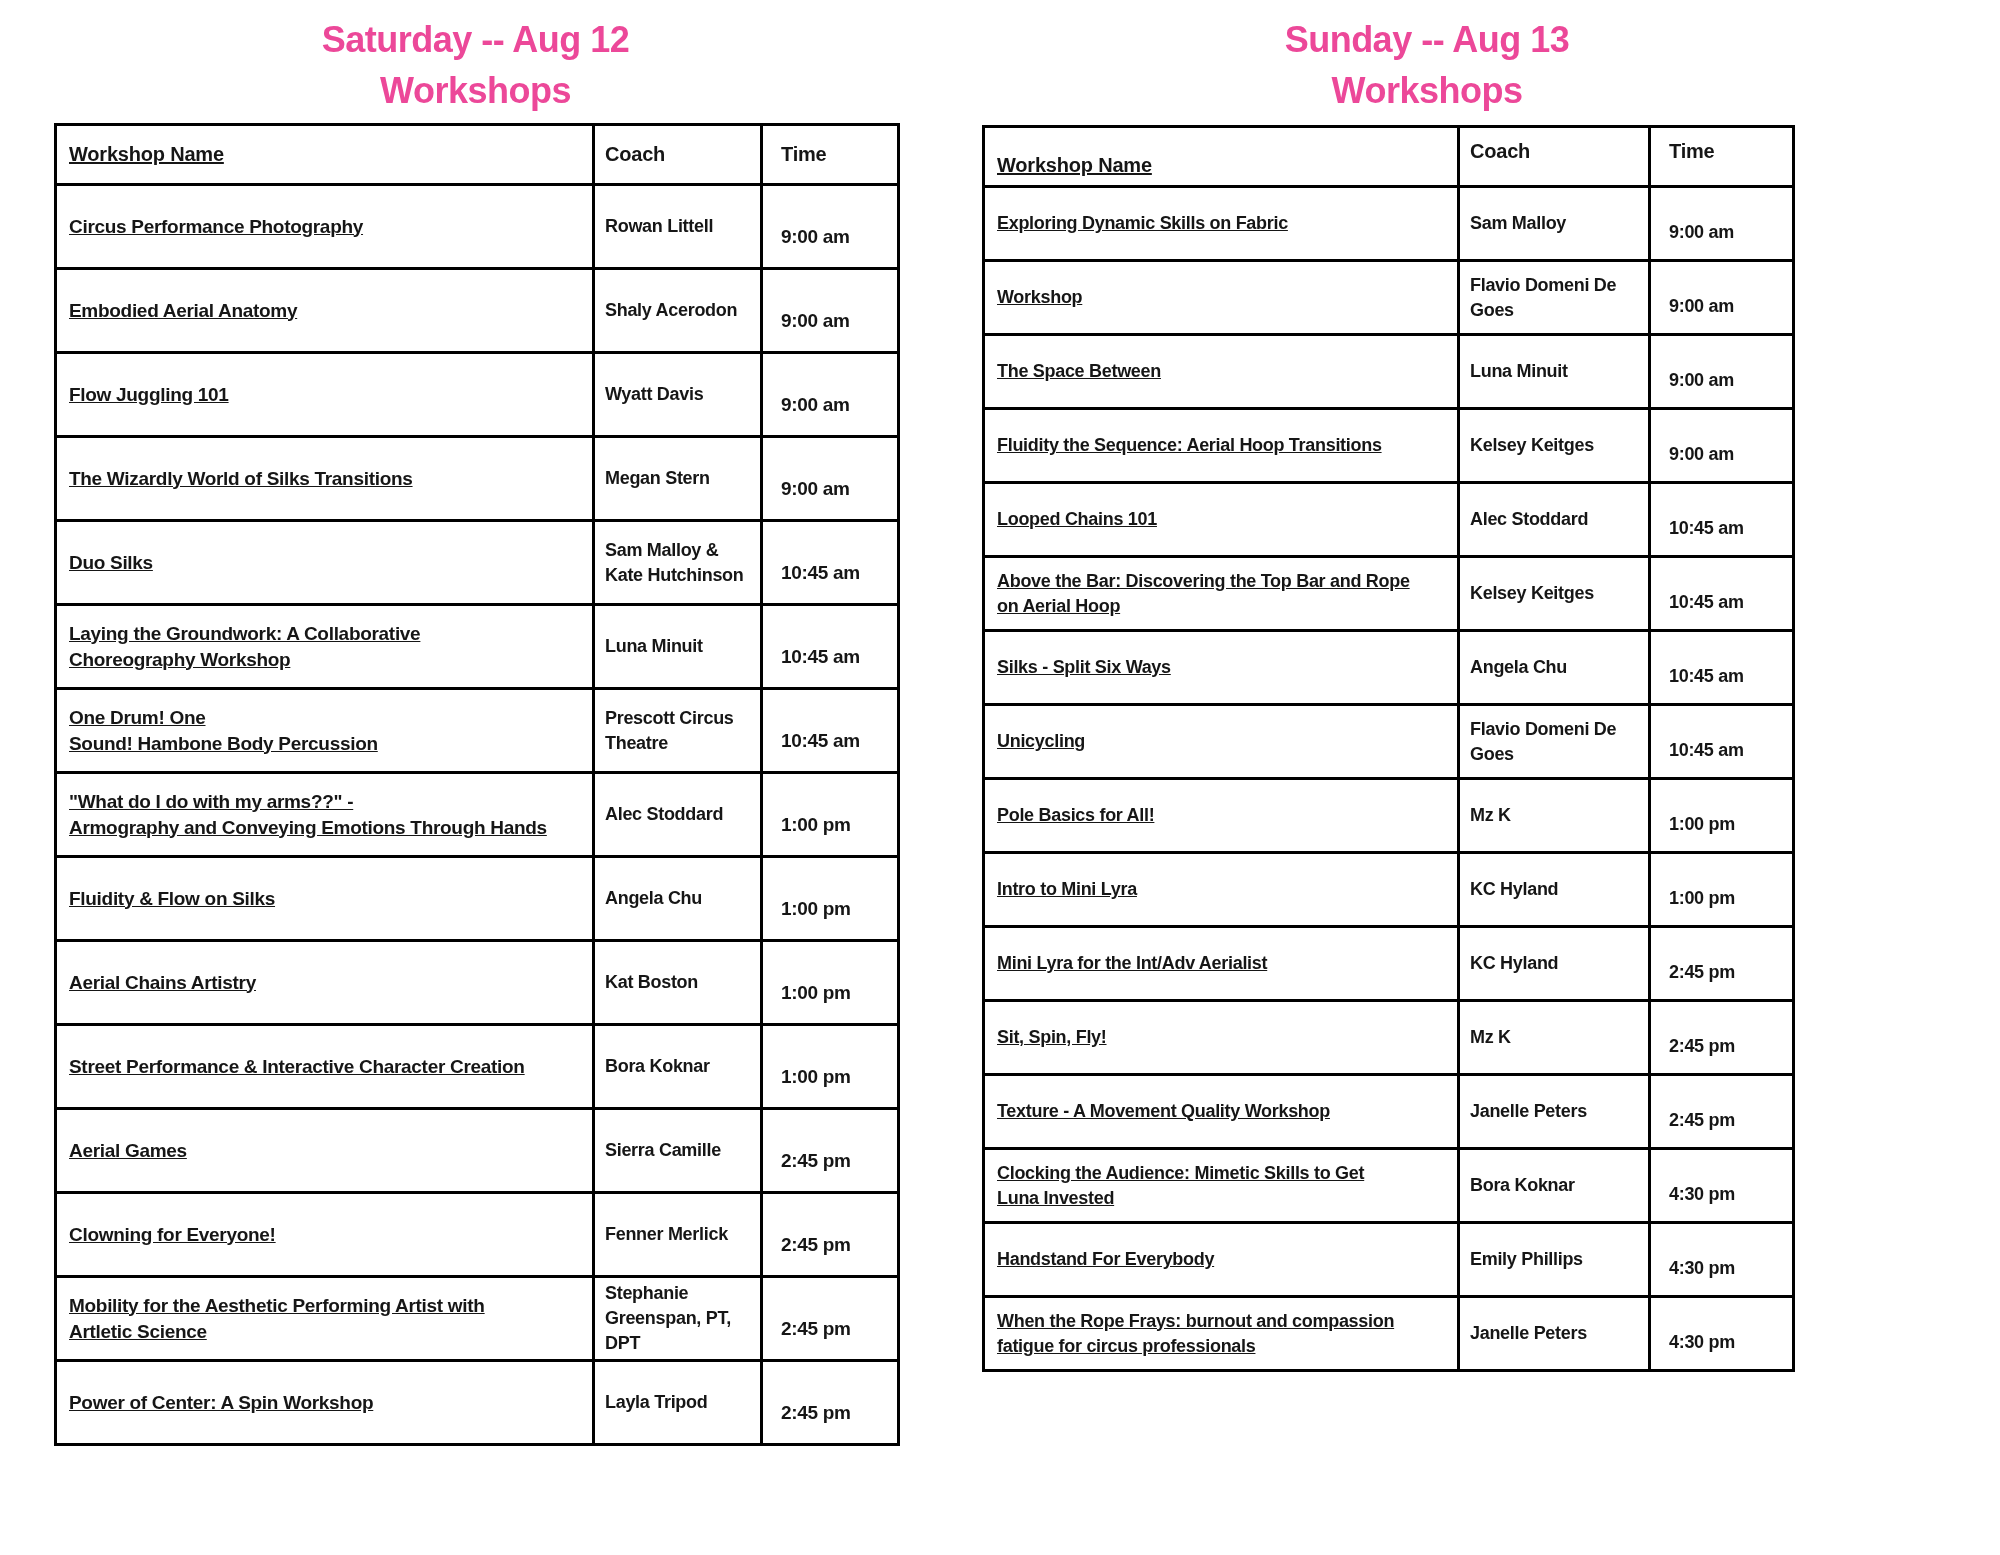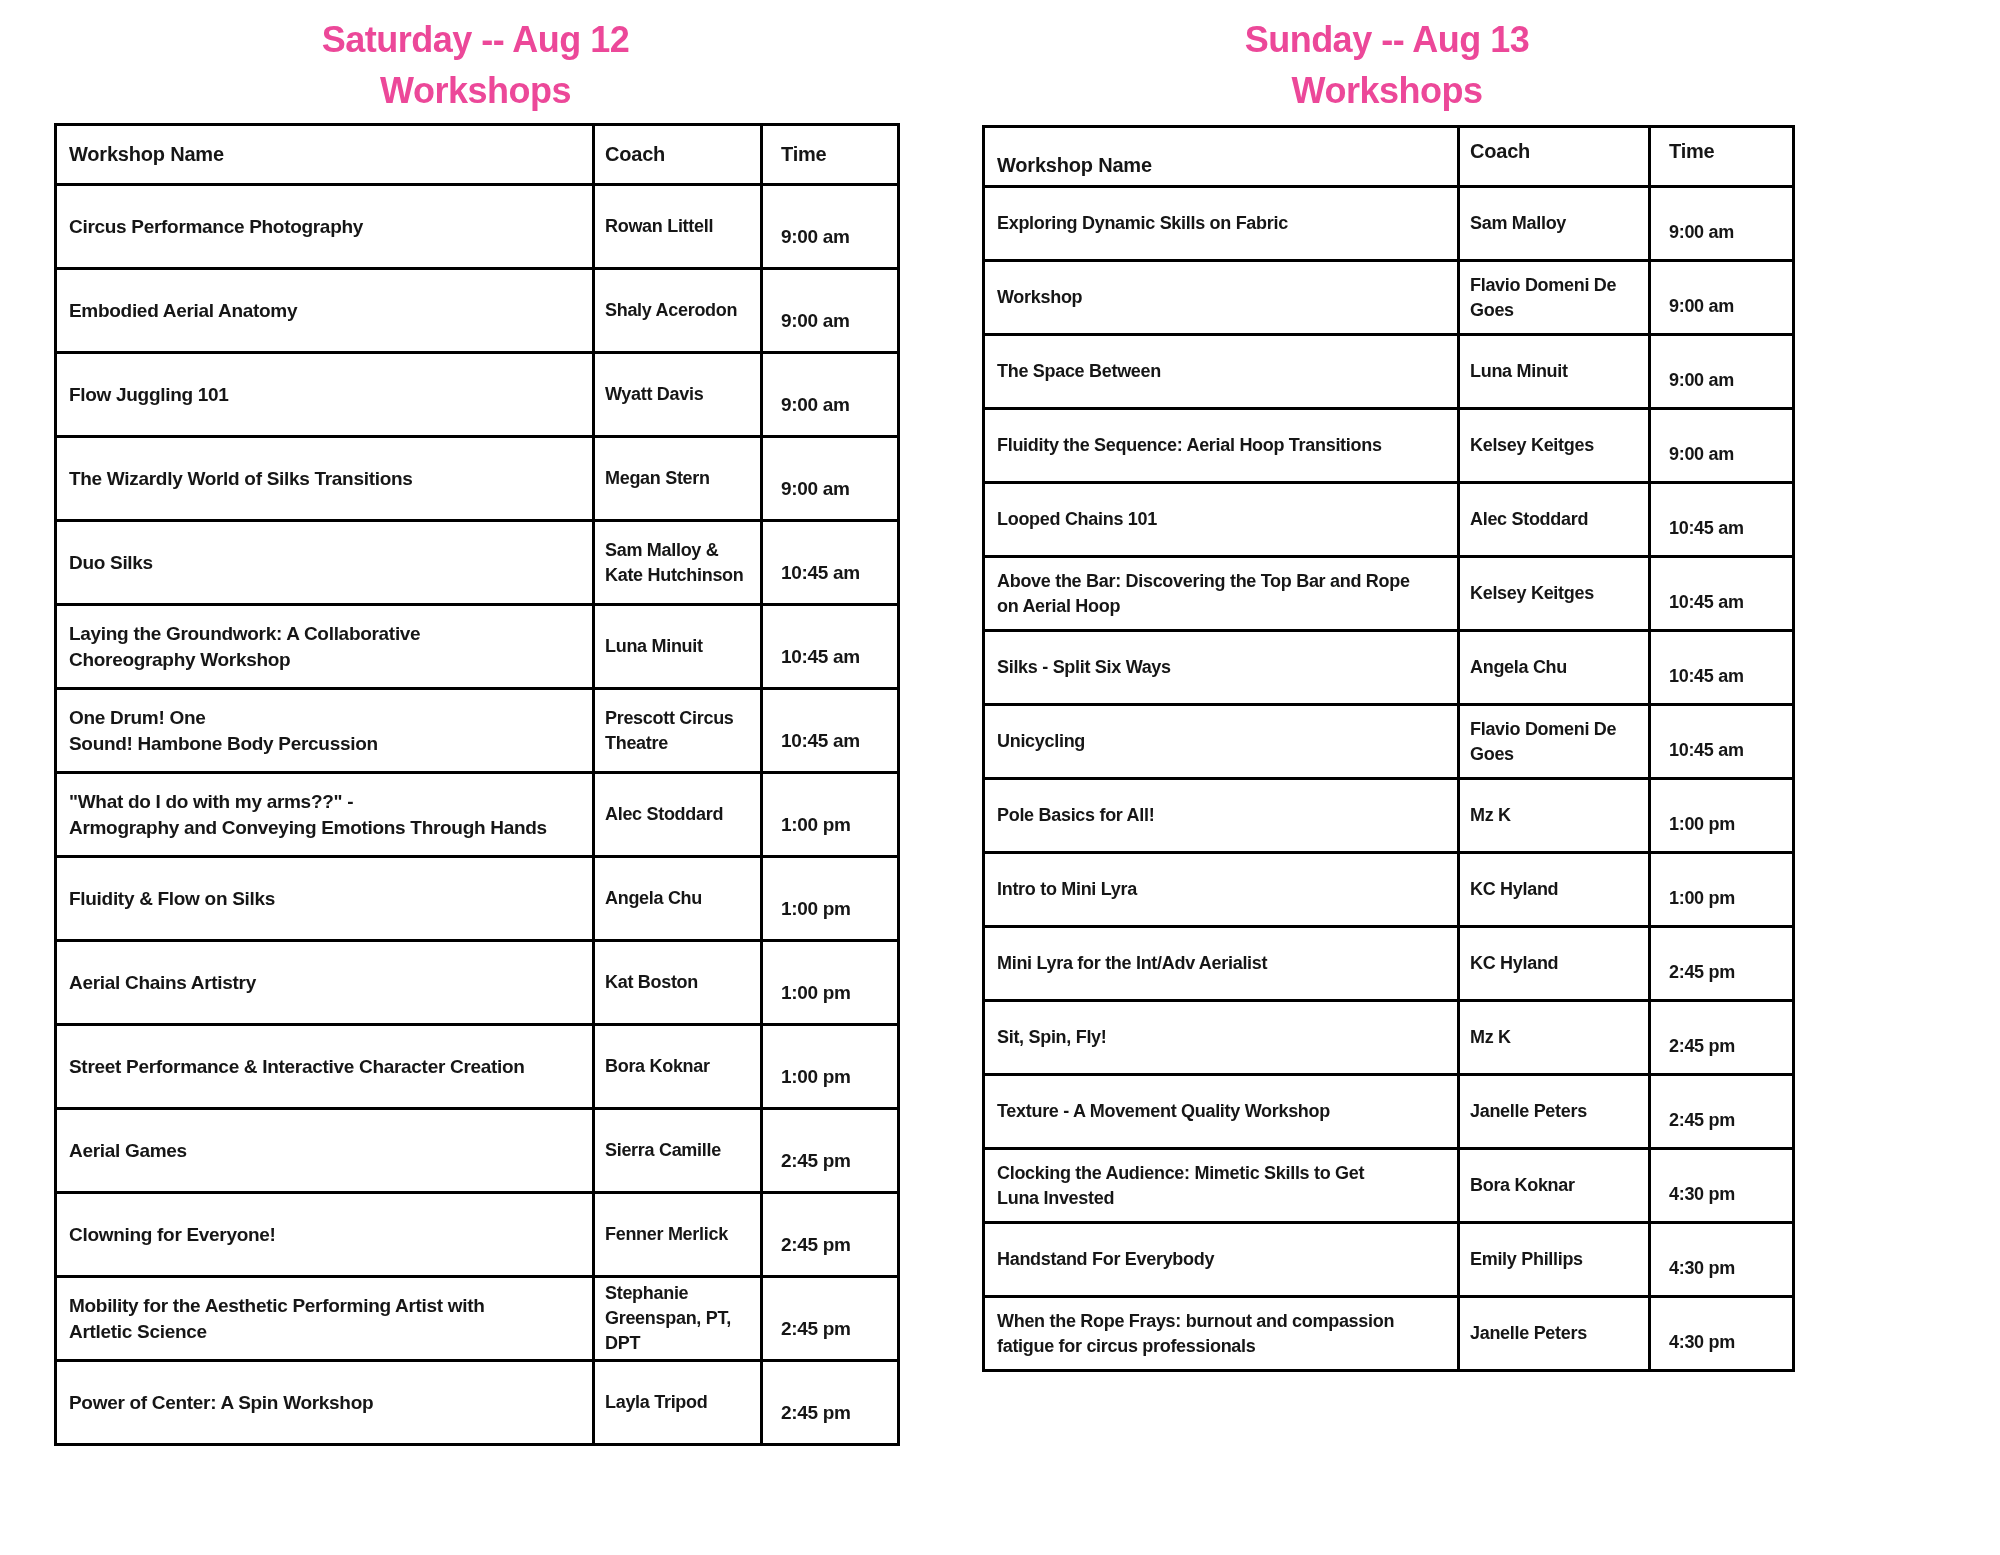--- a/index.html
+++ b/index.html
@@ -15,21 +15,21 @@
     position: absolute;
     top: 14px;
     text-align: center;
     font-size: 36px;
     font-weight: bold;
     line-height: 51px;
     letter-spacing: -0.5px;
     color: #ec4899;
   }
   #sat-title { left: 54px;  width: 843px; }
-  #sun-title { left: 982px; width: 810px; }
+  #sun-title { left: 1022px; width: 810px; }
 
   table.sched {
     position: absolute;
     border-collapse: collapse;
     table-layout: fixed;
     background: #ffffff;
   }
   #sat-table { left: 54px;  top: 123px; width: 843px; }
   #sun-table { left: 982px; top: 125px; width: 810px; }
 
@@ -43,21 +43,21 @@
   }
   .sched thead tr { height: 60px; }
   #sat-table tbody tr { height: 84px; }
   #sun-table tbody tr { height: 74px; }
 
   .sched th {
     font-size: 20px;
     vertical-align: middle;
     letter-spacing: -0.2px;
   }
-  th.c-name, td.c-name { padding-left: 12px; padding-right: 20px; }
+  th.c-name, td.c-name { padding-left: 12px; padding-right: 20px; text-decoration: underline; }
   th.c-coach, td.c-coach { padding-left: 10px; padding-right: 2px; }
   th.c-time, td.c-time { padding-left: 18px; padding-right: 2px; }
 
   
   #sun-table th.c-name { vertical-align: bottom; padding-bottom: 8px; }
   #sun-table th.c-coach, #sun-table th.c-time { vertical-align: top; padding-top: 12px; }
 
   .sched td { vertical-align: middle; letter-spacing: -0.3px; }
   #sat-table td { font-size: 19px; line-height: 26px; }
   #sat-table td.c-coach { font-size: 18px; line-height: 25px; }

